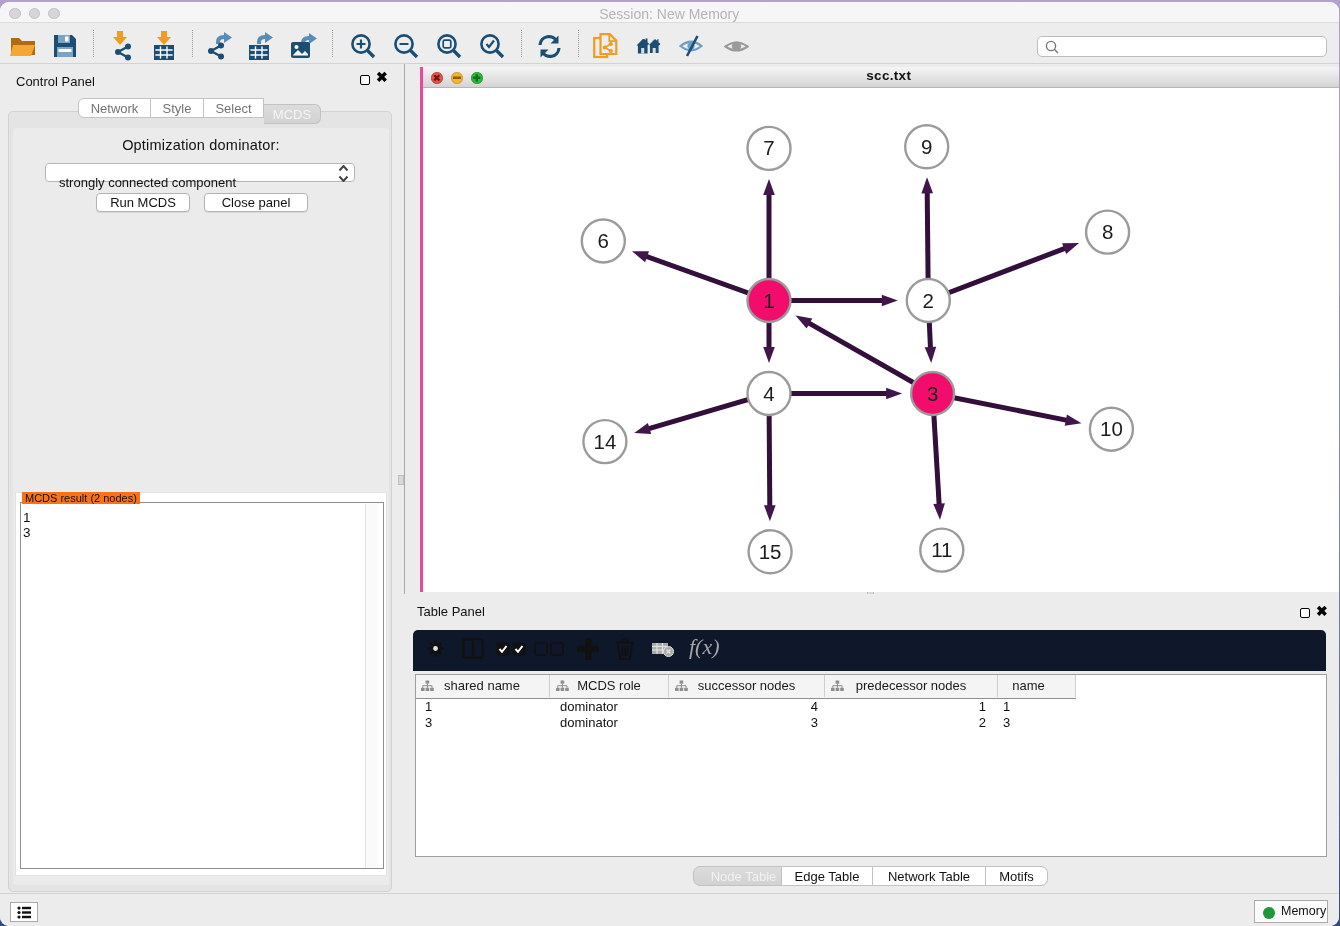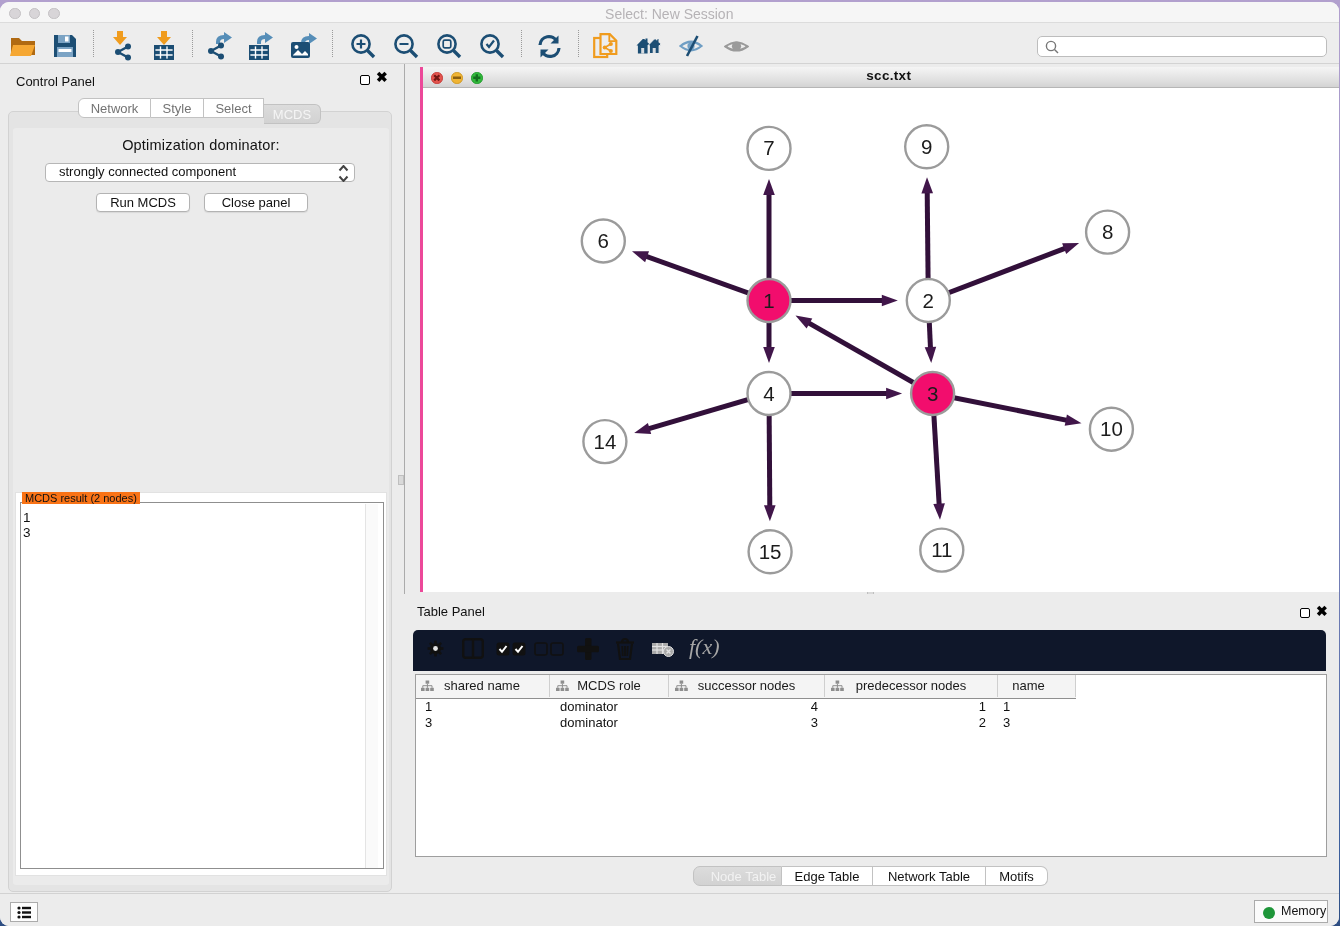--- a/index.html
+++ b/index.html
@@ -26,21 +26,21 @@
   border:1px solid #d2d2d2; border-radius:5px; background:#e4e4e4; }
 #tabs { position:absolute; left:78px; top:34px; height:20px; display:flex; z-index:3; }
 .tab { height:20px; line-height:19px; text-align:center; background:#fff;
   border:1px solid #c2c2c2; border-left:none; font-size:13px; color:#737373; }
 .tab:first-child { border-left:1px solid #c2c2c2; border-radius:6px 0 0 6px; }
 .tab:last-child { border-radius:0 6px 6px 0; }
 .tab.seltab { background:linear-gradient(#dcdcdc,#d2d2d2); color:#f5f5f5;margin-top:6px; }
 #cp-inner { position:absolute; left:4px; top:16px; width:376px; height:757px; background:#ebebeb; border-radius:3px; }
 #optlabel { position:absolute; left:0; top:9px; width:100%; text-align:center; color:#111; font-size:14.5px; letter-spacing:0.2px; }
 #combo { position:absolute; left:32px; top:35px; width:310px; height:19px; background:#fff;
-  border:1px solid #b6b6b6; border-radius:4px; line-height:14px; padding-left:13px; padding-top:1px; color:#111; }
+  border:1px solid #b6b6b6; border-radius:4px; line-height:14px; padding-left:13px; padding-top:12px; color:#111; }
 .btn { position:absolute; height:19px; background:#fff; border:1px solid #b3b3b3; border-radius:4px;
   text-align:center; line-height:17px; color:#111; box-shadow:0 1px 1px rgba(0,0,0,0.08); }
 #resultwrap { position:absolute; left:2px; top:364px; width:372px; height:384px; background:#fff; border:1px solid #e2e2e2; }
 #fieldset { position:absolute; left:4px; top:9px; width:364px; height:367px; border:1px solid #8f8f8f; }
 #legend { position:absolute; left:1px; top:-11px; background:#f97316; padding:0 3px; color:#111; font-size:11px; }
 #resultscroll { position:absolute; right:5px; top:1px; width:13px; height:364px; background:#fafafa;
   border-left:1px solid #e4e4e4; }
 #netframe { position:absolute; left:404px; top:65px; width:934.5px; height:524.5px;
   border-left:3px solid #ec4899; background:#fff;margin-left:16px; }
 #nettitle { position:absolute; left:0; top:0; width:100%; height:21px;
@@ -72,21 +72,21 @@
 #splitter { position:absolute; left:404px; top:62px; width:1px; height:829px; background:#ababab; }
 .mini { position:absolute; background:#d9d9d9; border:1px solid #bfbfbf; }
 </style>
 </head>
 <body>
 <div id="win">
   <div id="titlebar">
     <div class="tbtn" style="left:9px"></div>
     <div class="tbtn" style="left:28.5px"></div>
     <div class="tbtn" style="left:48px"></div>
-    <div id="title">Select: New Session</div>
+    <div id="title">Session: New Memory</div>
   </div>
   <div id="toolbar">
 <div class="sep" style="left:93px"></div>
       <div class="sep" style="left:192px"></div>
       <div class="sep" style="left:332px"></div>
       <div class="sep" style="left:521px"></div>
       <div class="sep" style="left:578px"></div>
 <svg class="ticon" style="left:9.0px;top:9.0px" width="28" height="28" viewBox="0 0 28 28">
         <path d="M2 6 L10 6 L13 9 L26 9 L26 23 L2 23 Z" fill="#b06a12"></path>
 <path d="M4 13 L26 13 L22 24 L1 24 Z" fill="#f5a733"></path>

